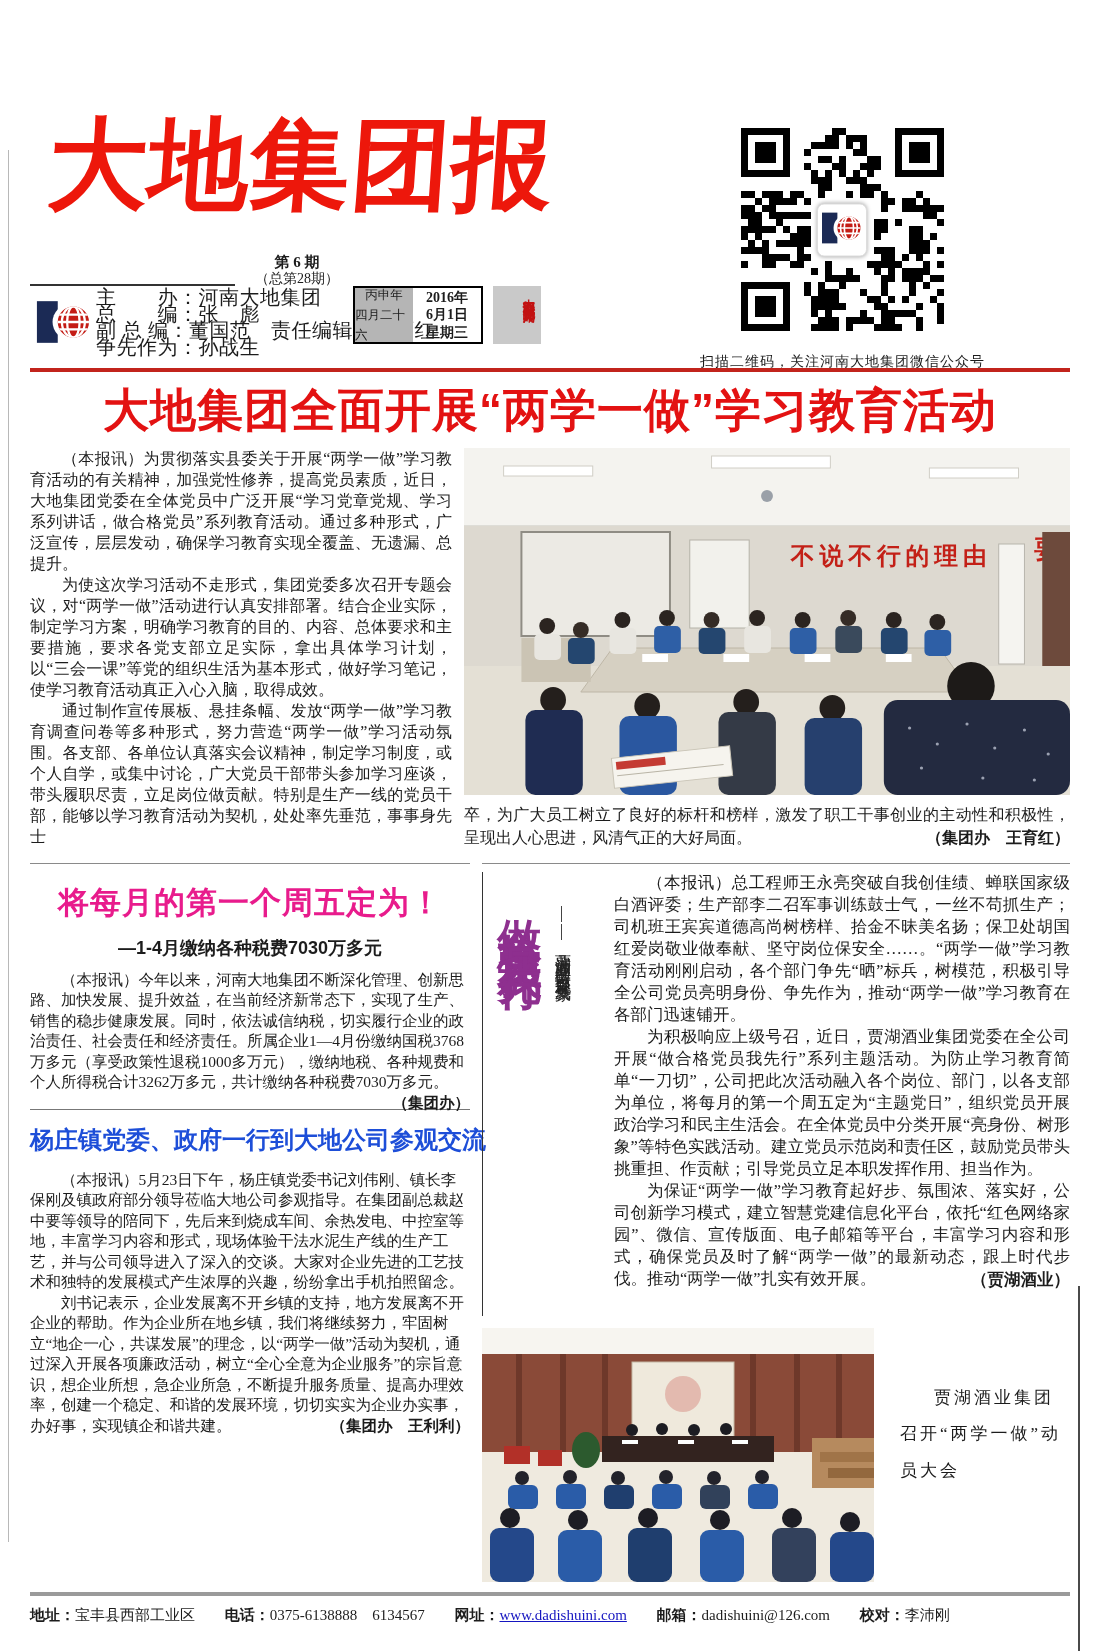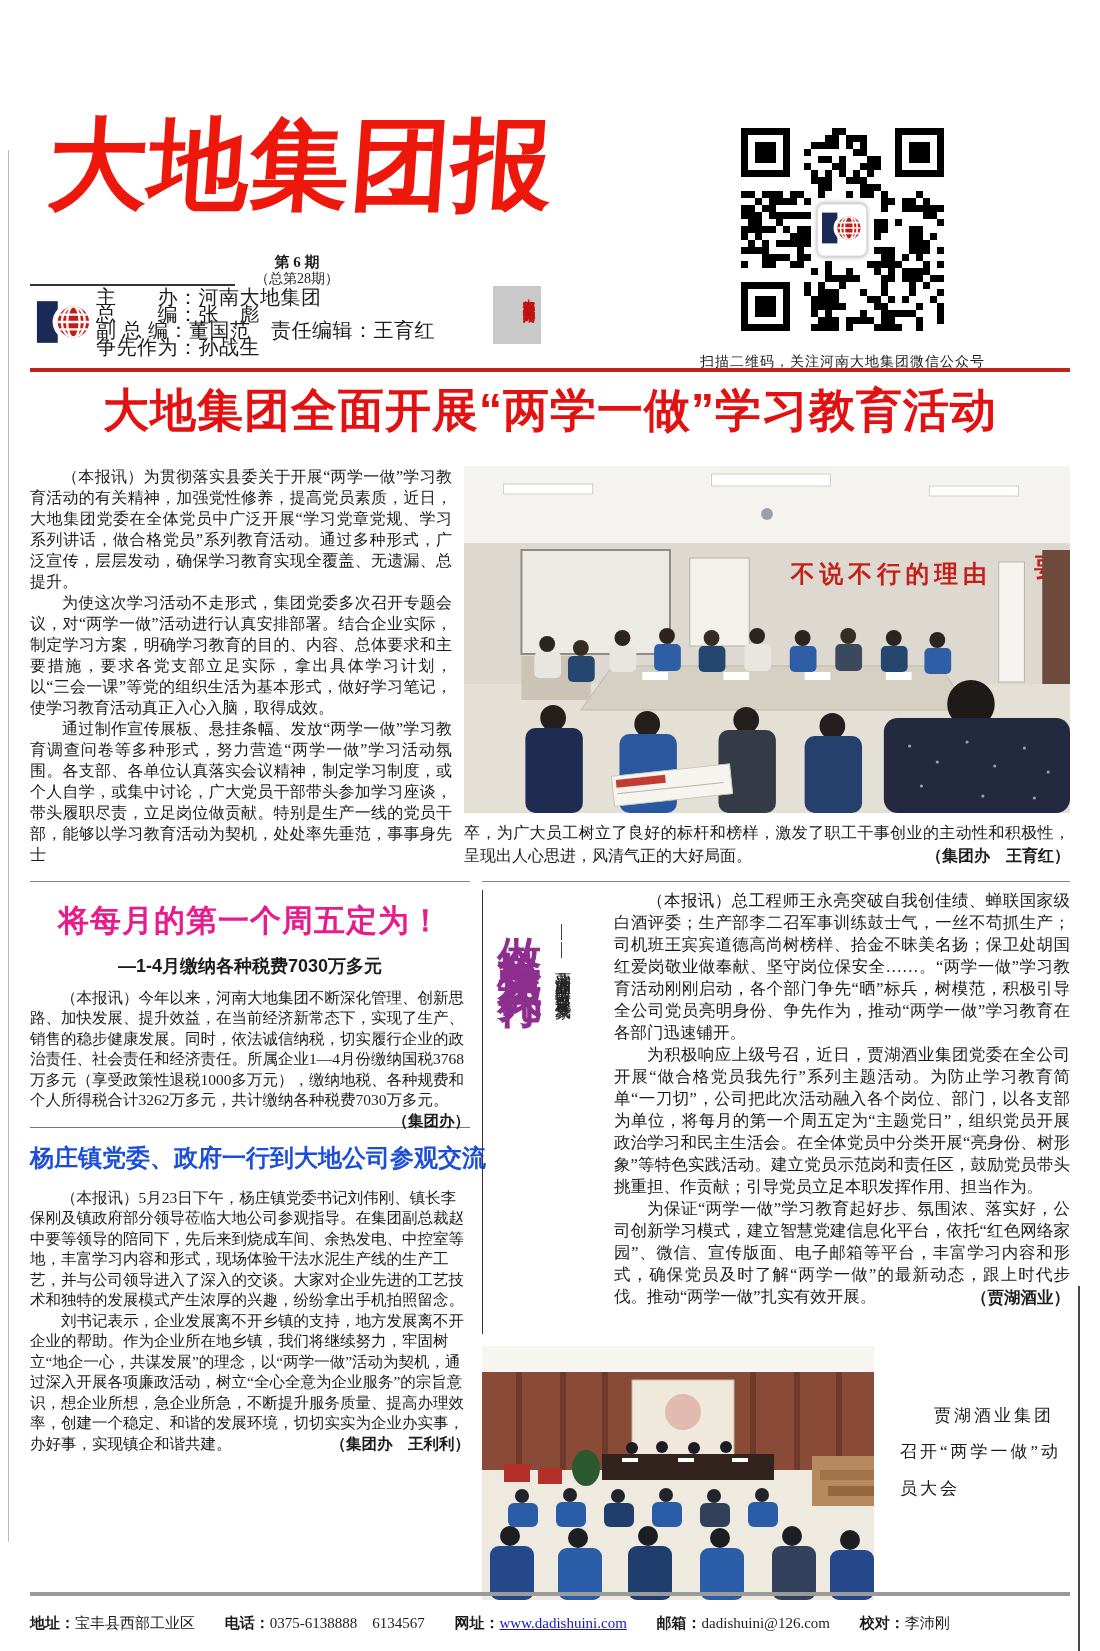--- a/index.html
+++ b/index.html
@@ -35,21 +35,21 @@
   .qr-inner{position:relative;width:203px;height:203px;margin:0 auto;}
   .qr-logo{position:absolute;left:50%;top:50%;transform:translate(-50%,-50%);
            background:#fff;border:1px solid #ddd;border-radius:7px;padding:5px 4px;
            box-shadow:0 0 4px rgba(0,0,0,.35);}
   .qr-caption{position:absolute;left:615px;top:253px;width:340px;text-align:right;
               font-size:14px;letter-spacing:1px;}
 
   
   .headline{margin-top:10px;text-align:center;font-size:46px;font-weight:bold;color:#e31212;
             letter-spacing:1px;line-height:1.25;white-space:nowrap;}
-  .lead{display:flex;gap:12px;margin-top:26px;}
+  .lead{display:flex;gap:12px;margin-top:8px;}
   .lead-text{width:422px;font-size:16px;line-height:21px;text-align:justify;}
   p.bp{margin:0;text-indent:2em;}
   .lead-photo{flex:1;}
   .lead-photo svg{display:block;width:100%;height:347px;}
   .cap{margin:8px 0 0;font-size:16px;line-height:23px;text-align:justify;}
   .byl{float:right;font-weight:bold;font-family:"Liberation Sans","DejaVu Sans",sans-serif;}
 
   
   .bottom{display:flex;margin-top:14px;}
   .bcol-left{width:440px;border-top:1px solid #8a8a8a;padding-top:4px;}
@@ -68,21 +68,21 @@
   .vsub{writing-mode:vertical-rl;font-size:16px;letter-spacing:2px;margin-top:34px;color:#222;}
   .jiahu-text{flex:1;padding-left:14px;font-size:16.5px;line-height:22px;text-align:justify;}
   .brow-bot{display:flex;margin-top:12px;}
   .photo2{width:392px;}
   .photo2 svg{display:block;width:392px;height:254px;}
   .photo2-cap{flex:1;padding:52px 6px 0 26px;font-size:17px;line-height:2.15;
               letter-spacing:3px;text-indent:2em;}
 
   
   .footer{position:absolute;left:30px;right:30px;top:1592px;border-top:4px solid #9a9a9a;
-          padding-top:18px;font-size:15px;white-space:nowrap;}
+          padding-top:10px;font-size:15px;white-space:nowrap;}
   .footer b{font-family:"Liberation Sans","DejaVu Sans",sans-serif;}
   .footer .seg{margin-right:26px;}
   .footer .link{color:#1515c0;text-decoration:underline;}
 </style>
 </head>
 <body>
 
 <svg width="0" height="0" style="position:absolute" aria-hidden="true">
   <defs>
     <clipPath id="gc">
@@ -122,20 +122,31 @@
         </svg>
     </div>
 
     <div class="mast-info">
       <div>主　　办：河南大地集团</div>
       <div>总　　编：张　彪</div>
       <div>副 总 编：董国范　责任编辑：王育红</div>
       <div>争先作为：孙战生</div>
     </div>
 
+    <div class="datebox">
+      <div class="lunar">
+        <div>丙申年</div>
+        <div>四月二十六</div>
+      </div>
+      <div class="greg">
+        <div>2016年</div>
+        <div>6月1日</div>
+        <div>星期三</div>
+      </div>
+    </div>
 
     <div class="freebox">
       <span>内部资料</span>
       <span>免费赠阅</span>
     </div>
 
     <div class="qr-wrap">
       <div class="qr-inner">
         <svg width="203" height="203" viewBox="0 0 203 203">
           <rect width="203" height="203" fill="#fff"></rect>

